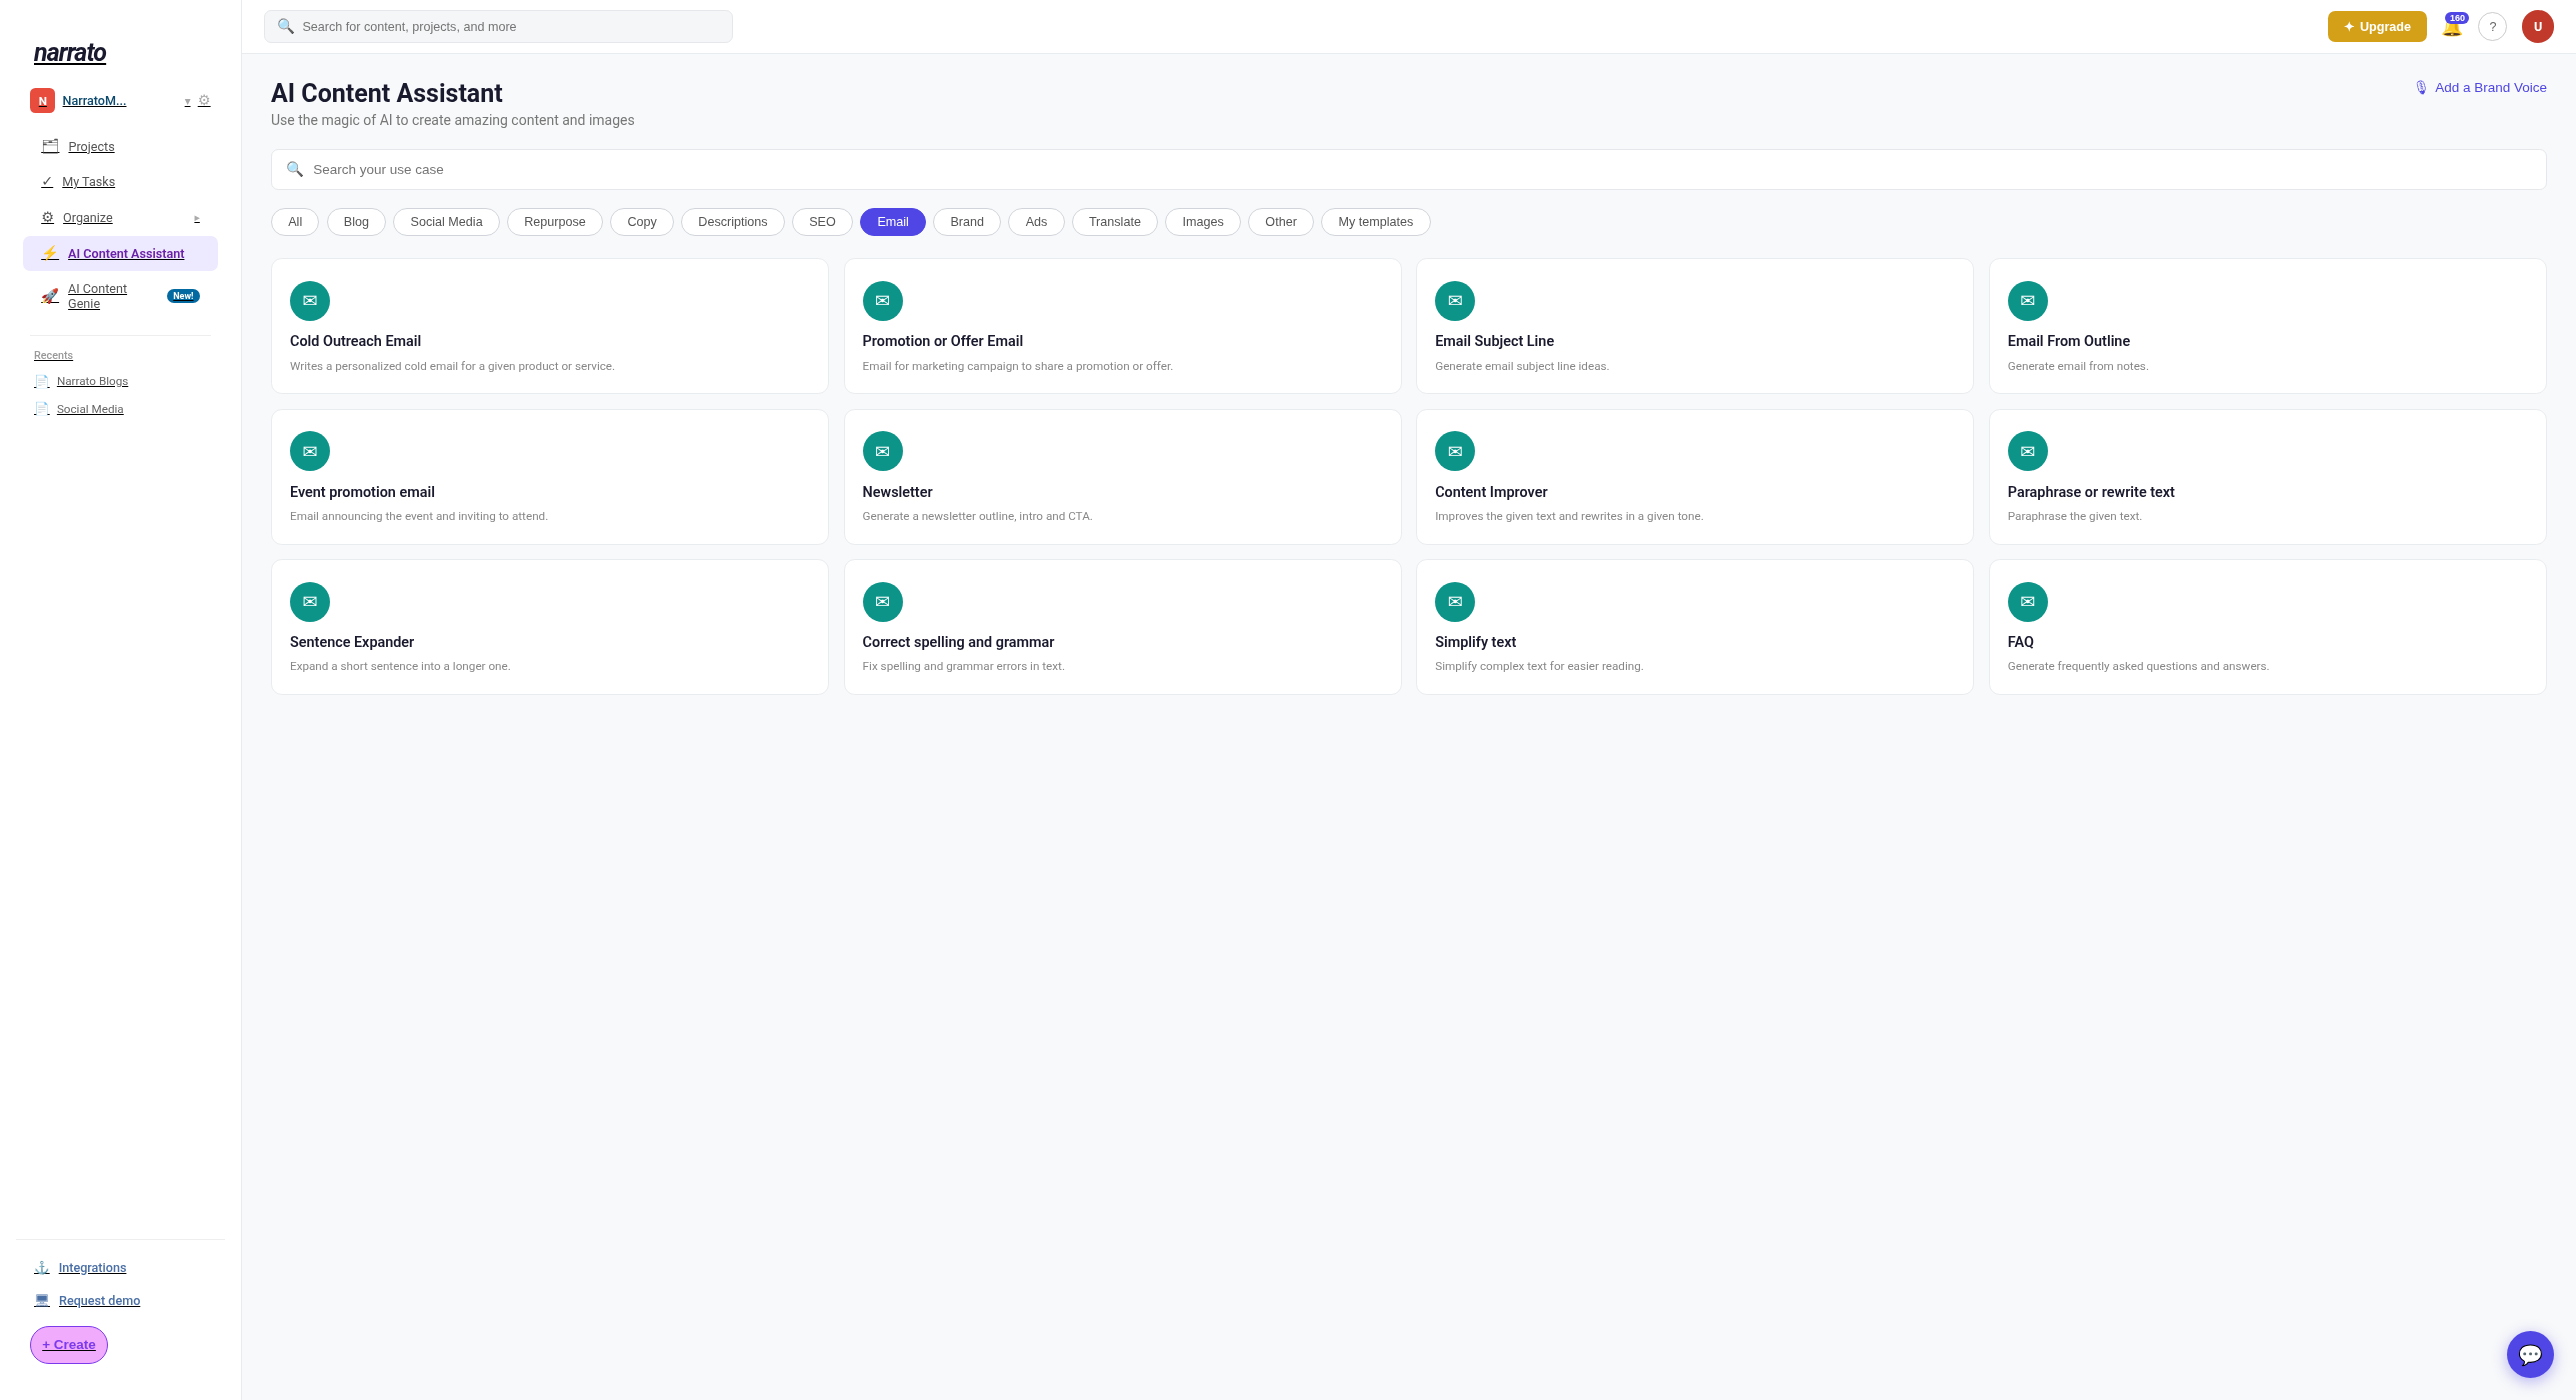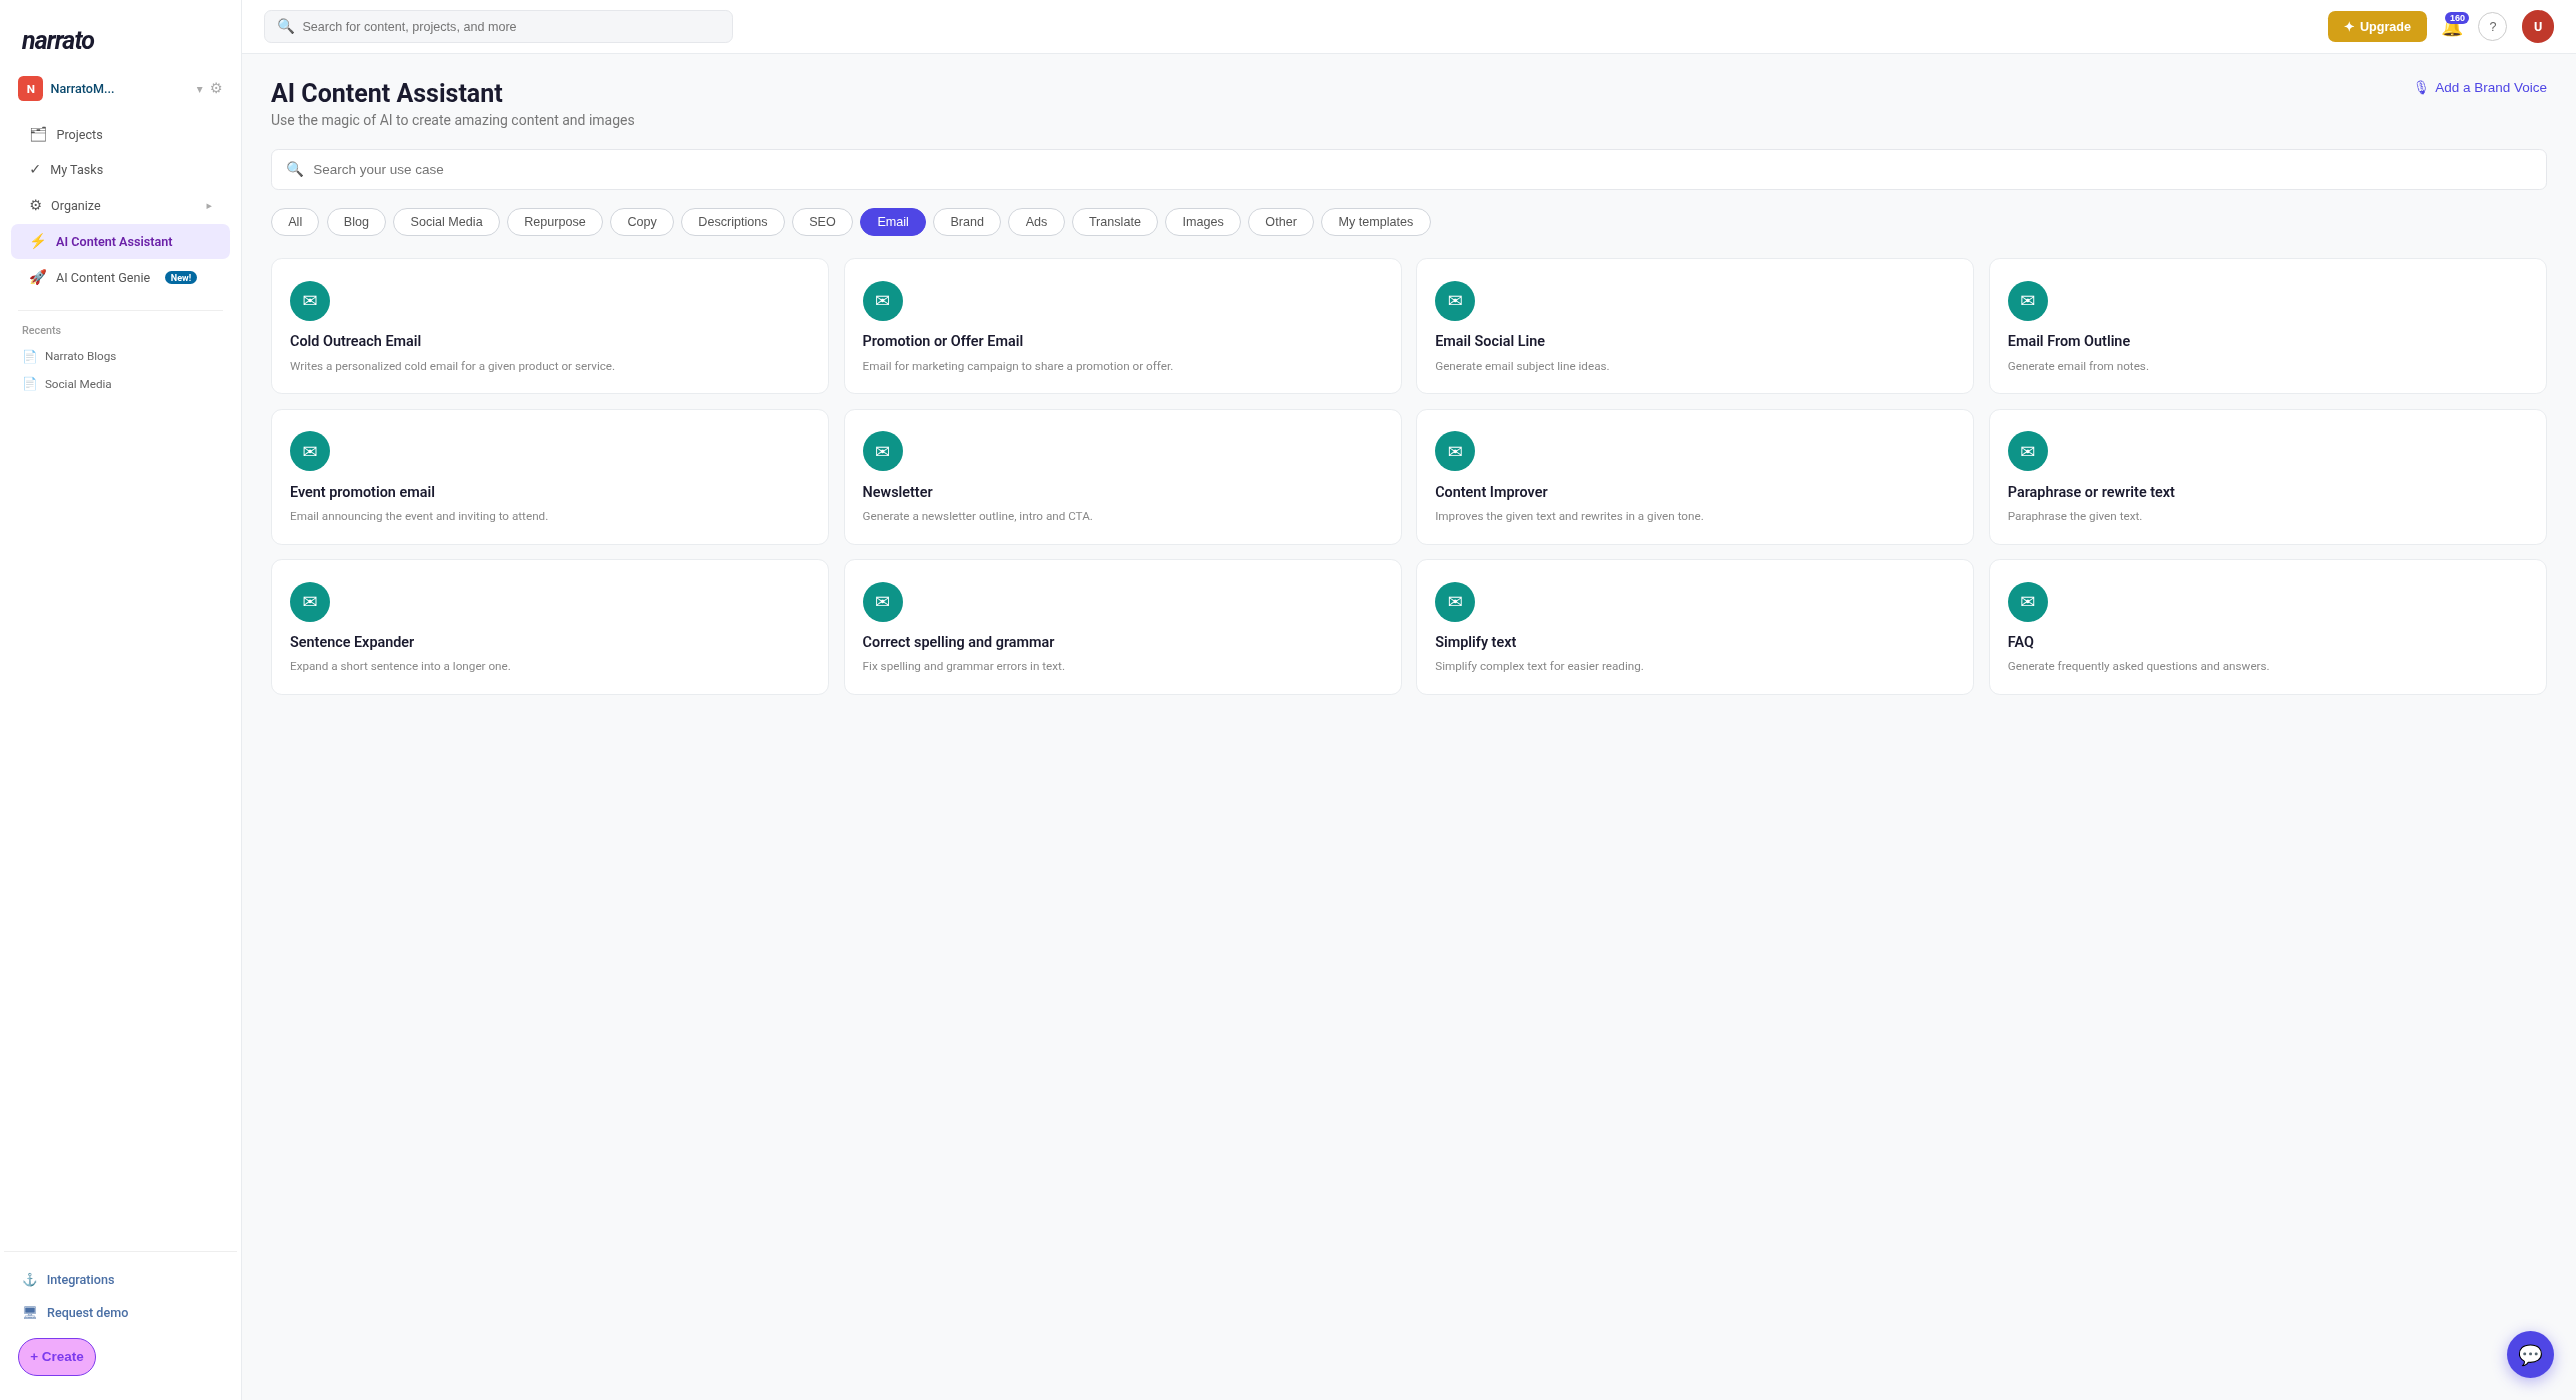--- a/index.html
+++ b/index.html
@@ -6,23 +6,24 @@
     body { font-family: -apple-system, BlinkMacSystemFont, 'Segoe UI', Roboto, sans-serif; background: #f8f9fa; display: flex; height: 100vh; overflow: hidden; }
 
     
     #sidebar {
       width: 242px;
       min-width: 242px;
       background: #fff;
       border-right: 0.9px solid #e9ecef;
       display: flex;
       flex-direction: column;
-      padding: 4px;
+      padding: 16px;
       height: 100vh;
       overflow-y: auto;
+      text-decoration: underline;
     }
     .sidebar-logo {
       padding: 21.7px 18px 14.4px;
     }
     .logo-text {
       font-size: 25px;
       font-weight: 700;
       color: #1a1a2e;
       font-style: italic;
       letter-spacing: -0.9px;
@@ -410,21 +411,21 @@
       </div>
 
       <div class="template-card">
         <div class="card-icon-wrap" style="color:#fff">✉</div>
         <div class="card-title">Promotion or Offer Email</div>
         <div class="card-desc">Email for marketing campaign to share a promotion or offer.</div>
       </div>
 
       <div class="template-card">
         <div class="card-icon-wrap" style="color:#fff">✉</div>
-        <div class="card-title">Email Social Line</div>
+        <div class="card-title">Email Subject Line</div>
         <div class="card-desc">Generate email subject line ideas.</div>
       </div>
 
       <div class="template-card">
         <div class="card-icon-wrap" style="color:#fff">✉</div>
         <div class="card-title">Email From Outline</div>
         <div class="card-desc">Generate email from notes.</div>
       </div>
 
       <div class="template-card">

